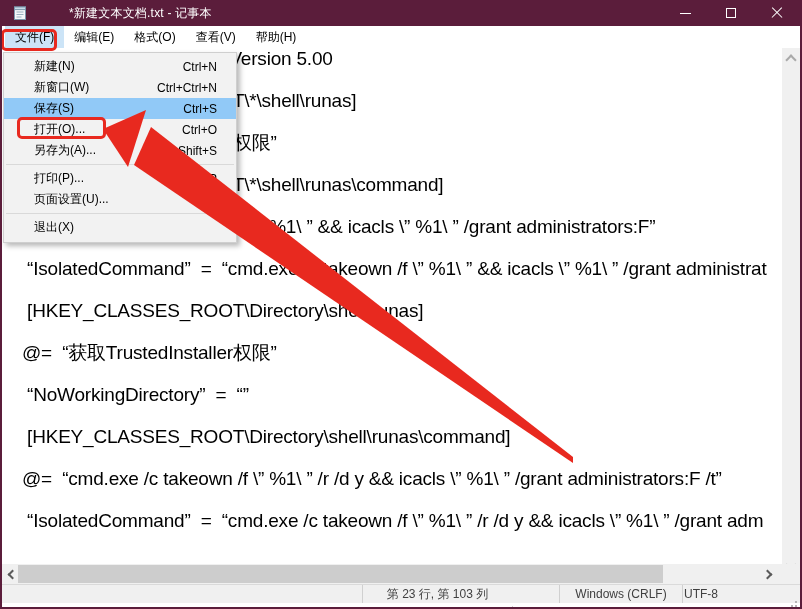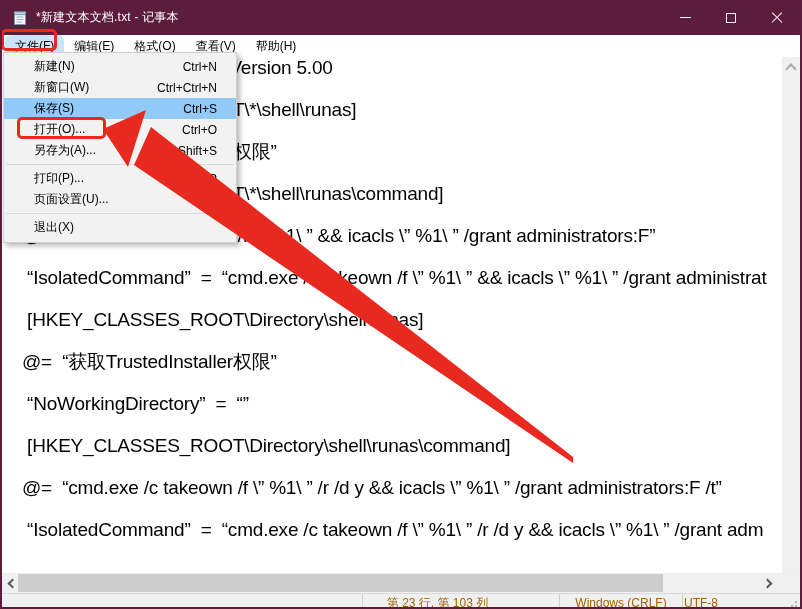--- a/index.html
+++ b/index.html
@@ -1,54 +1,54 @@
 <!DOCTYPE html>
 <html style="--frame: #5b1d3b; --annotation: #e8291f; --menu-hl: #91c9f7; --menubar-hl: #cce4f7;"><head>
 <meta charset="utf-8">
 <style>
   html,body{margin:0;padding:0;background:#e8e8e8;font-family:"Liberation Sans",sans-serif;}
   *{box-sizing:border-box;}
   .window{position:relative;width:802px;height:609px;background:#fff;
           border-left:2px solid var(--frame);border-right:2px solid var(--frame);
           border-bottom:2px solid var(--frame);overflow:hidden;}
   
-  .titlebar{height:35px;background:var(--frame);display:flex;align-items:center;color:#fff;}
+  .titlebar{height:26px;background:var(--frame);display:flex;align-items:center;color:#fff;gap:33px;}
   .app-icon{margin:0 8px 0 10px;display:flex;align-items:center;}
   .title-text{font-size:12px;letter-spacing:.2px;white-space:nowrap;}
   .win-buttons{margin-left:auto;display:flex;height:100%;}
   .win-btn{width:46px;height:100%;display:flex;align-items:center;justify-content:center;}
   .glyph-min{width:11px;height:1px;background:#fff;}
   .glyph-max{width:10px;height:10px;border:1px solid #fff;}
   .glyph-close{position:relative;width:12px;height:12px;}
   .glyph-close::before,.glyph-close::after{content:"";position:absolute;left:-1px;top:5px;width:14px;height:1.4px;background:#fff;}
   .glyph-close::before{transform:rotate(45deg);} .glyph-close::after{transform:rotate(-45deg);}
   
   .menubar{height:22px;background:#fff;display:flex;align-items:stretch;font-size:12px;padding-left:3px;}
   .menubar-item{display:flex;align-items:center;padding:0 10px;color:#000;}
-  .menubar-item.active{background:var(--menubar-hl);border-radius:6px;}
+  .menubar-item.active{background:var(--menubar-hl);}
   
   .content{position:relative;height:516px;background:#fff;overflow:hidden;}
   .editor{position:absolute;left:0;top:0;right:18px;bottom:0;overflow:hidden;}
   .editor .line{position:absolute;left:20px;height:21px;line-height:21px;font-size:19px;
                 letter-spacing:-0.2px;white-space:pre;color:#000;width:1600px;}
   
   .vscroll{position:absolute;top:0;right:0;width:18px;height:516px;background:#f0f0f0;}
   .chev{width:8px;height:8px;border-left:2px solid #a9a9a9;border-top:2px solid #a9a9a9;}
   .chev.up{transform:rotate(45deg);margin:8px auto 0;}
   .chev.down{transform:rotate(225deg);margin:497px auto 0;}
   
   .hscroll{position:relative;height:20px;background:#f0f0f0;}
   .hs-btn{position:absolute;top:0;width:18px;height:20px;display:flex;align-items:center;justify-content:center;}
   .hs-btn .chev{border-color:#5a5a5a;margin:0;width:7px;height:7px;}
   .hs-left{left:0;} .hs-left .chev{transform:rotate(-45deg);margin-left:3px;}
   .hs-right{right:22px;} .hs-right .chev{transform:rotate(135deg);margin-right:3px;}
   .hs-thumb{position:absolute;left:16px;top:1px;width:645px;height:18px;background:#cdcdcd;}
   
   .statusbar{height:19px;background:#f0f0f0;border-top:1px solid #dadada;display:flex;
-             align-items:center;font-size:12px;color:#a16207;}
+             align-items:center;font-size:12px;color:#404040;}
   .sb-fill{flex:1;}
   .sb-seg{height:100%;display:flex;align-items:center;justify-content:center;border-left:1px solid #d0d0d0;white-space:nowrap;}
   .sb-pos{width:150px;} .sb-zoom{width:47px;margin-top:41px;} .sb-eol{width:123px;}
   .sb-enc{width:118px;justify-content:flex-start;padding-left:1px;border-right:none;}
   .sb-grip{position:absolute;right:3px;bottom:4px;width:2px;height:2px;background:#b5b5b5;
            box-shadow:-8px 8px #b5b5b5,-4px 4px #b5b5b5,-4px 8px #b5b5b5,0 0 #b5b5b5,0 4px #b5b5b5,0 8px #b5b5b5;}
   
   .dropdown{position:absolute;left:1px;top:52px;width:234px;background:#f2f2f2;
             border:1px solid #cfcfcf;box-shadow:3px 3px 5px rgba(0,0,0,.28);
             padding:3px 0 4px;z-index:10;font-size:12px;}

